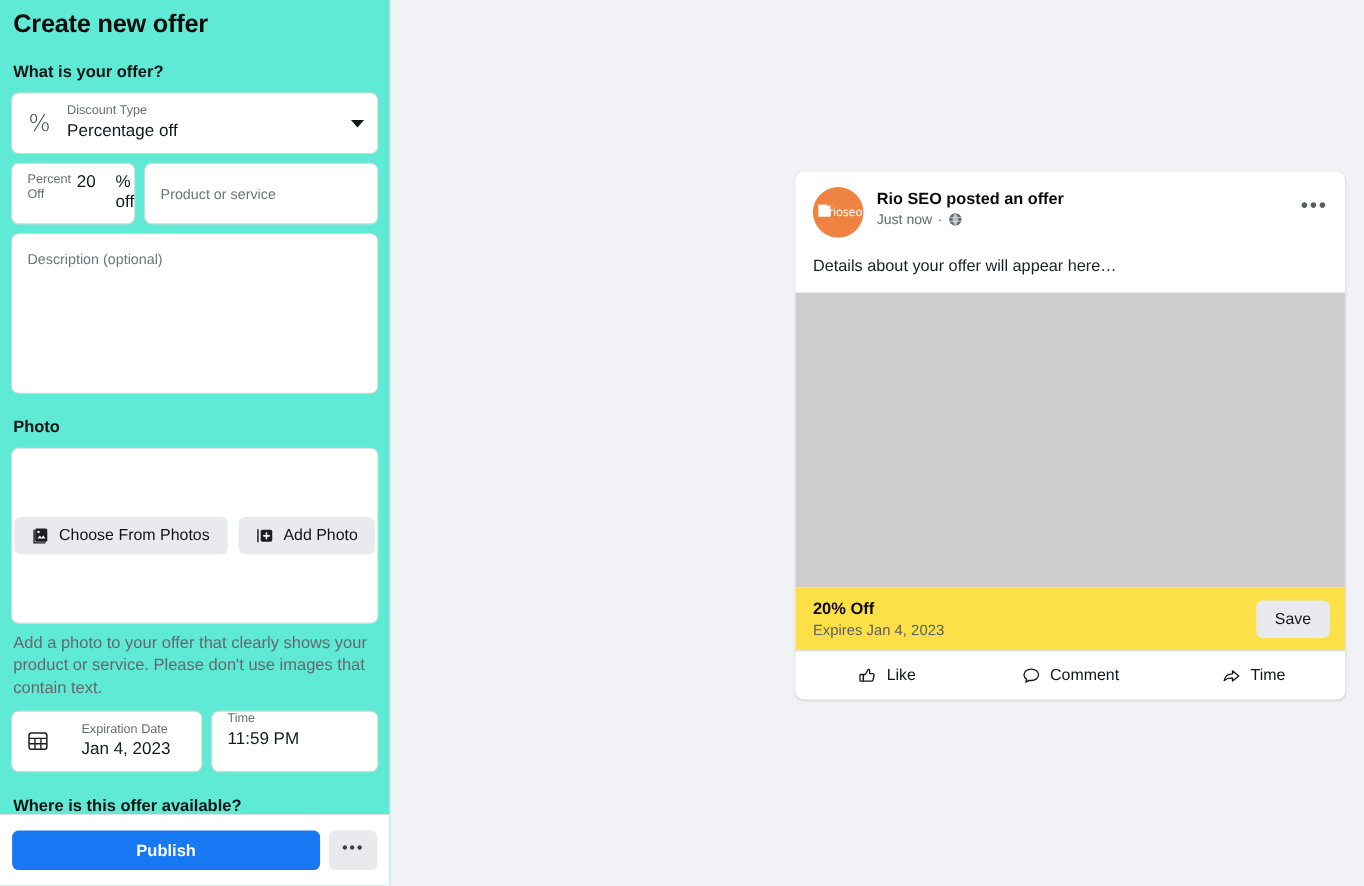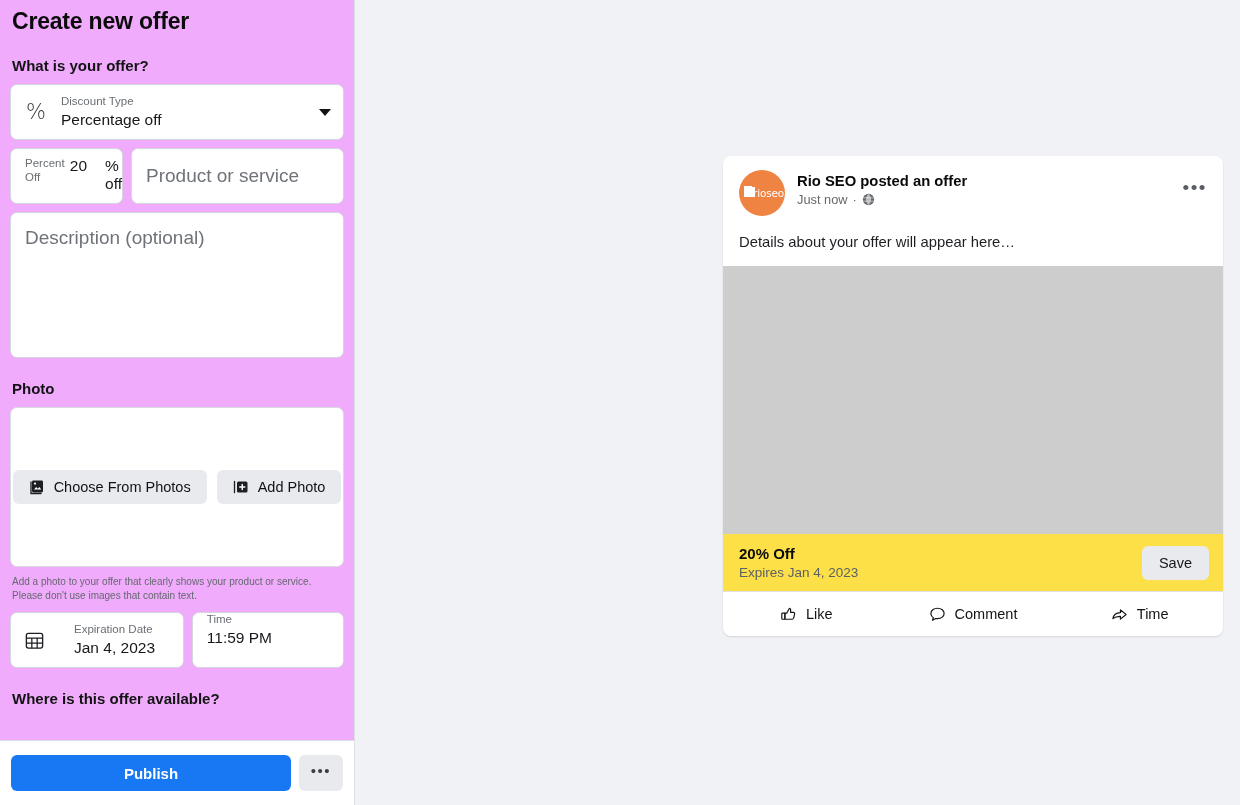--- a/index.html
+++ b/index.html
@@ -7,21 +7,21 @@
     width: 1240px; height: 805px;
     font-family: "Liberation Sans", sans-serif;
     background: #f0f2f5;
     overflow: hidden;
   }
   .app { position: relative; width: 1240px; height: 805px; display: flex; }
 
   
   .composer {
     width: 355px; height: 805px;
-    background: #f0abfc;
+    background: #5eead4;
     border-right: 1px solid #dcdfe3;
     position: relative;
     flex: 0 0 355px;
   }
   .composer-scroll {
     position: absolute; top: 0; left: 0; right: 0; bottom: 65px;
     padding: 0 10px;
     overflow: hidden;
   }
   .page-title {
@@ -67,21 +67,21 @@
     padding: 8px 0 0 14px;
     display: flex; flex-direction: row; gap: 2px;
   }
   .percent-line { display: flex; align-items: baseline; gap: 18px; }
   .percent-num { font-size: 15.5px; color: #16181b; }
   .percent-suffix { font-size: 15.5px; color: #16181b; }
 
   .product-field {
     flex: 1; height: 56px; display: flex; align-items: center; padding: 0 14px;
   }
-  .placeholder-txt { font-size: 19px; color: #6f7379; }
+  .placeholder-txt { font-size: 13px; color: #6f7379; }
 
   .desc-field {
     margin-top: 8px; height: 146px; padding: 14px 14px 0 14px;
   }
 
   .photo-box {
     margin-top: 8px; height: 160px;
     border: 1px solid #d9dcdf; border-radius: 7px;
     display: flex; align-items: center;
     justify-content: center; gap: 10px; background: #fff;
@@ -90,21 +90,21 @@
     background: #e8eaed; border: none; border-radius: 6px;
     font-family: "Liberation Sans", sans-serif;
     font-size: 14.5px; color: #101214; font-weight: 500;
     display: inline-flex; align-items: center; gap: 9px;
     padding: 9px 16px; cursor: pointer;
   }
   .icon-img, .icon-add {
     width: 16px; height: 16px; display: inline-block; flex: 0 0 16px;
   }
   .helper {
-    font-size: 10px; color: #65696e; line-height: 1.35;
+    font-size: 15px; color: #65696e; line-height: 1.35;
     margin-top: 8px; padding: 0 2px;
   }
 
   .date-row { display: flex; gap: 8px; margin-top: 10px; }
   .date-field {
     width: 176px; height: 56px; display: flex; align-items: center;
     padding: 0 10px 0 13px; gap: 29px;
   }
   .time-field {
     width: 154px; height: 56px; display: flex; flex-direction: column;

